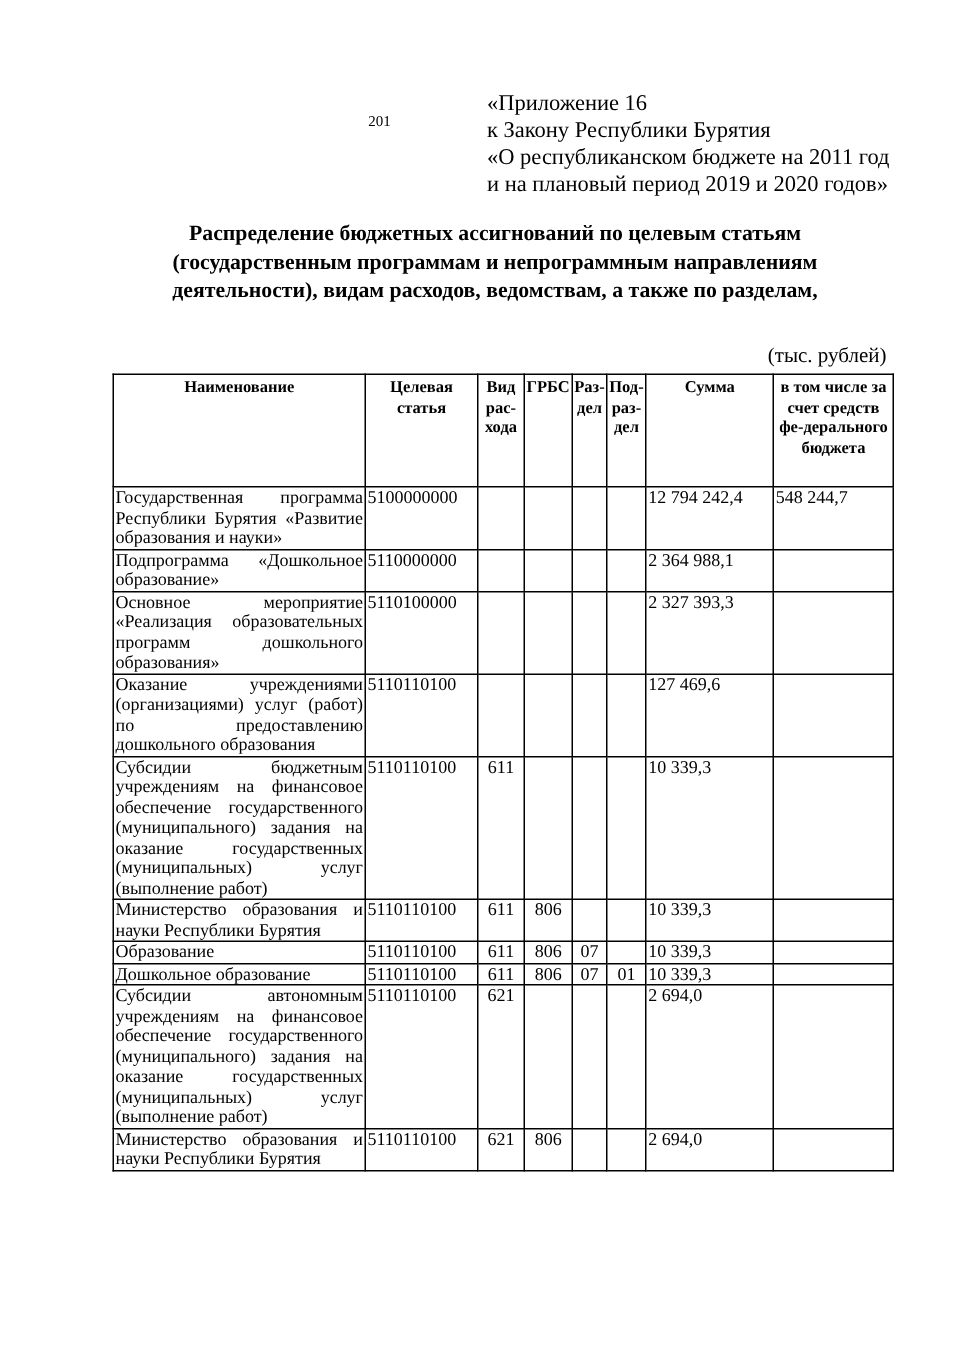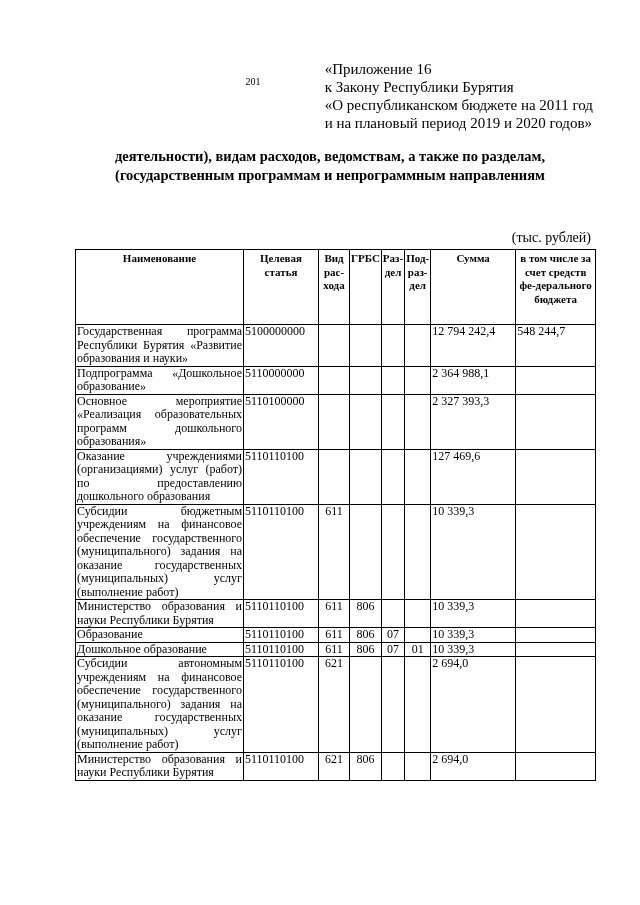--- a/index.html
+++ b/index.html
@@ -29,22 +29,23 @@
 <div class="page-num">201</div>
 
 <div class="appendix">
   <div>«Приложение 16</div>
   <div>к Закону Республики Бурятия</div>
   <div>«О республиканском бюджете на 2011 год</div>
   <div>и на плановый период 2019 и 2020 годов»</div>
 </div>
 
 <div class="title">
+  <div>Распределение бюджетных ассигнований по целевым статьям</div>
+  <div>(государственным программам и непрограммным направлениям</div>
   <div>деятельности), видам расходов, ведомствам, а также по разделам,</div>
-  <div>(государственным программам и непрограммным направлениям</div>
 </div>
 
 <div class="units">(тыс. рублей)</div>
 
 <table class="budget outer">
   <colgroup>
     <col style="width:168px">
     <col style="width:75px">
     <col style="width:31px">
     <col style="width:31px">

